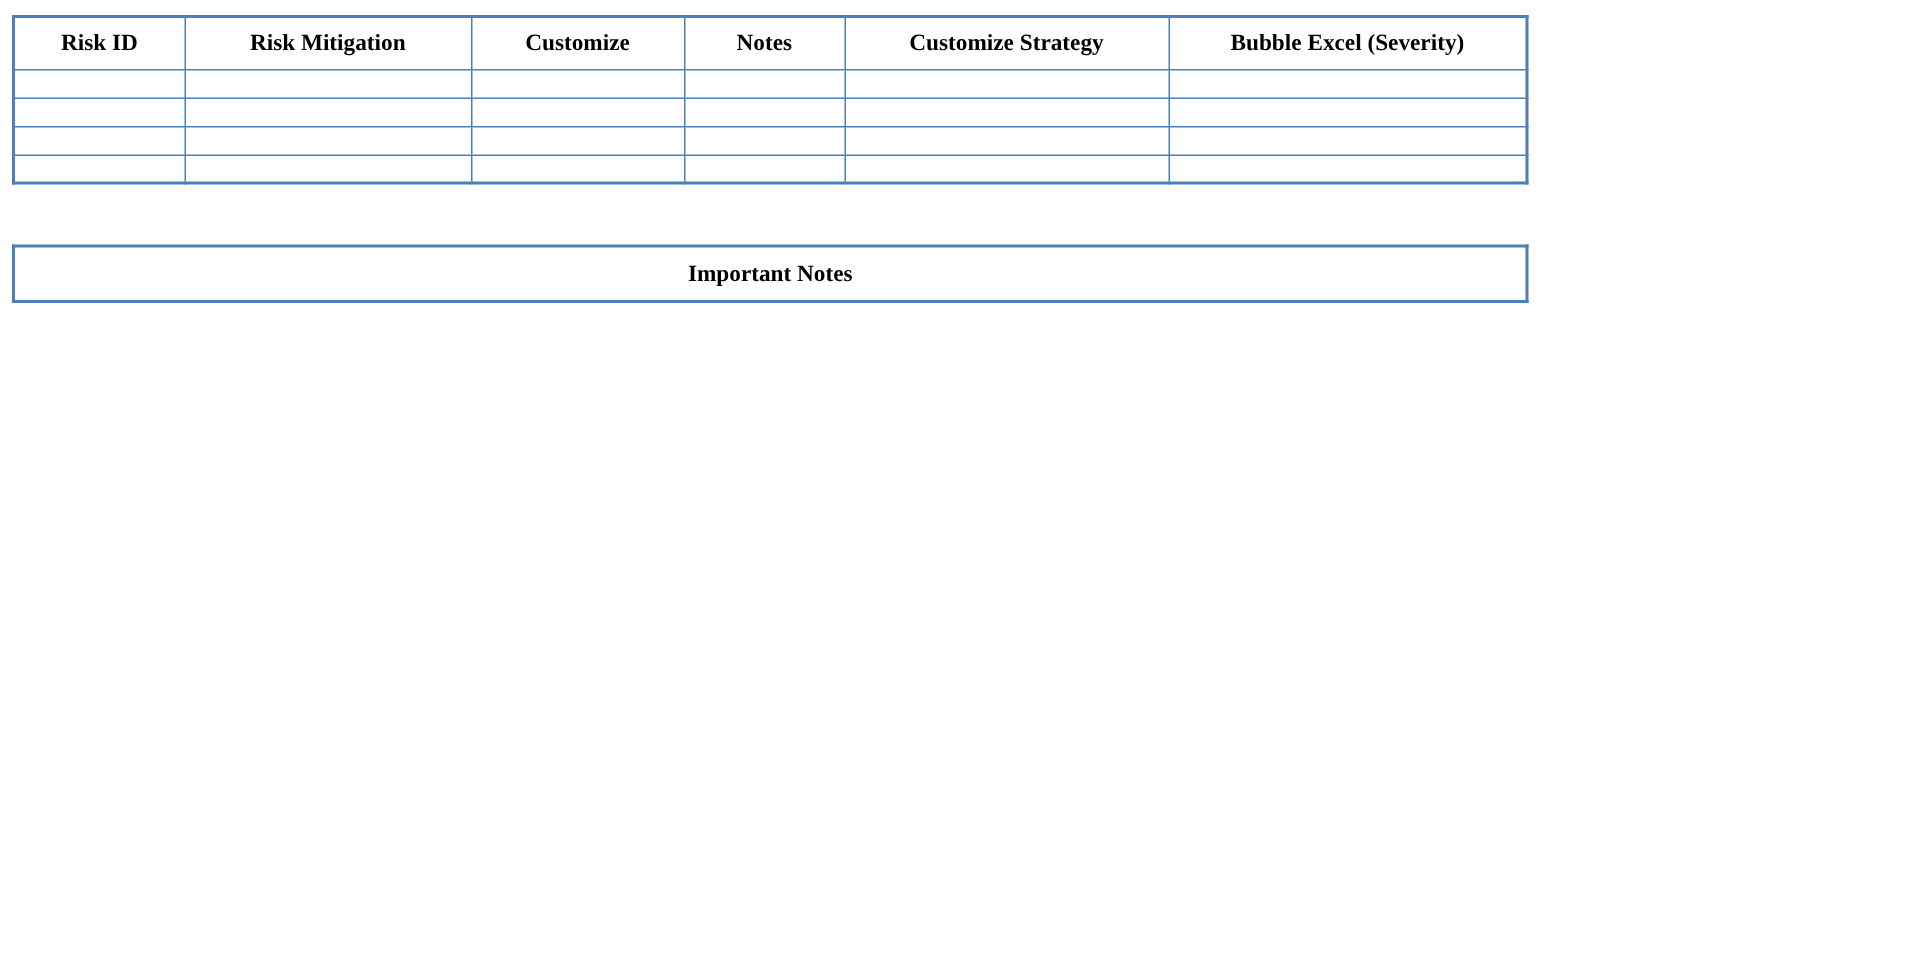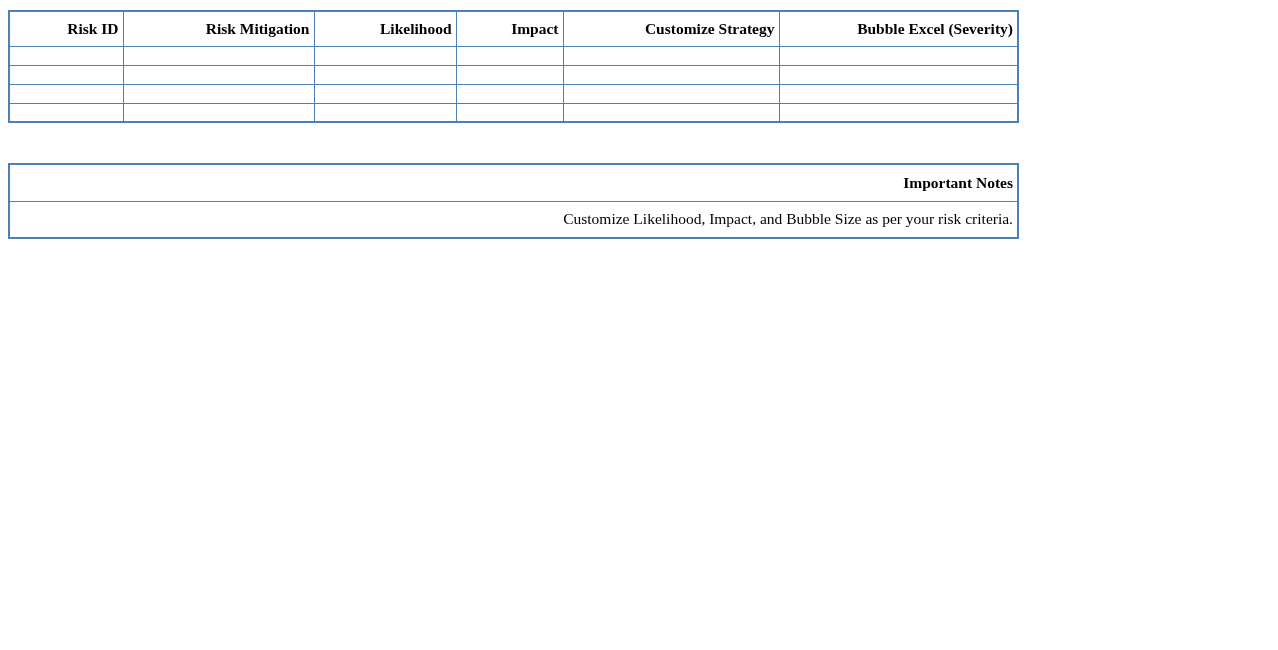--- a/index.html
+++ b/index.html
@@ -21,21 +21,21 @@
     border-collapse:collapse;
     table-layout:fixed;
     position:absolute;
     background:var(--page-bg);
     border:2px solid var(--tbl-border);
   }
   table.doc-table th,
   table.doc-table td{
     border:1px solid var(--tbl-border);
     padding:0 4px;
-    text-align:right;
+    text-align:center;
     vertical-align:middle;
     font-size:15.5px;
     line-height:1.15;
     overflow:hidden;
     white-space:nowrap;
   }
   
   #risk-table{left:8px;top:10px;width:1009px;}
   #risk-table th{height:35px;font-weight:bold;}
   #risk-table td.empty-cell{height:19px;}
@@ -53,22 +53,22 @@
     <col style="width:191px">
     <col style="width:142px">
     <col style="width:107px">
     <col style="width:216px">
     <col style="width:239px">
   </colgroup>
   <thead>
     <tr>
       <th>Risk ID</th>
       <th>Risk Mitigation</th>
-      <th>Likelihood</th>
-      <th>Impact</th>
+      <th>Customize</th>
+      <th>Notes</th>
       <th>Customize Strategy</th>
       <th>Bubble Excel (Severity)</th>
     </tr>
   </thead>
   <tbody>
     <tr>
       <td class="empty-cell"></td>
       <td class="empty-cell"></td>
       <td class="empty-cell"></td>
       <td class="empty-cell"></td>
@@ -105,17 +105,14 @@
 <table class="doc-table" id="notes-table">
   <colgroup>
     <col style="width:1009px">
   </colgroup>
   <thead>
     <tr>
       <th>Important Notes</th>
     </tr>
   </thead>
   <tbody>
-    <tr>
-      <td>Customize Likelihood, Impact, and Bubble Size as per your risk criteria.</td>
-    </tr>
   </tbody>
 </table>
 
 </body></html>

